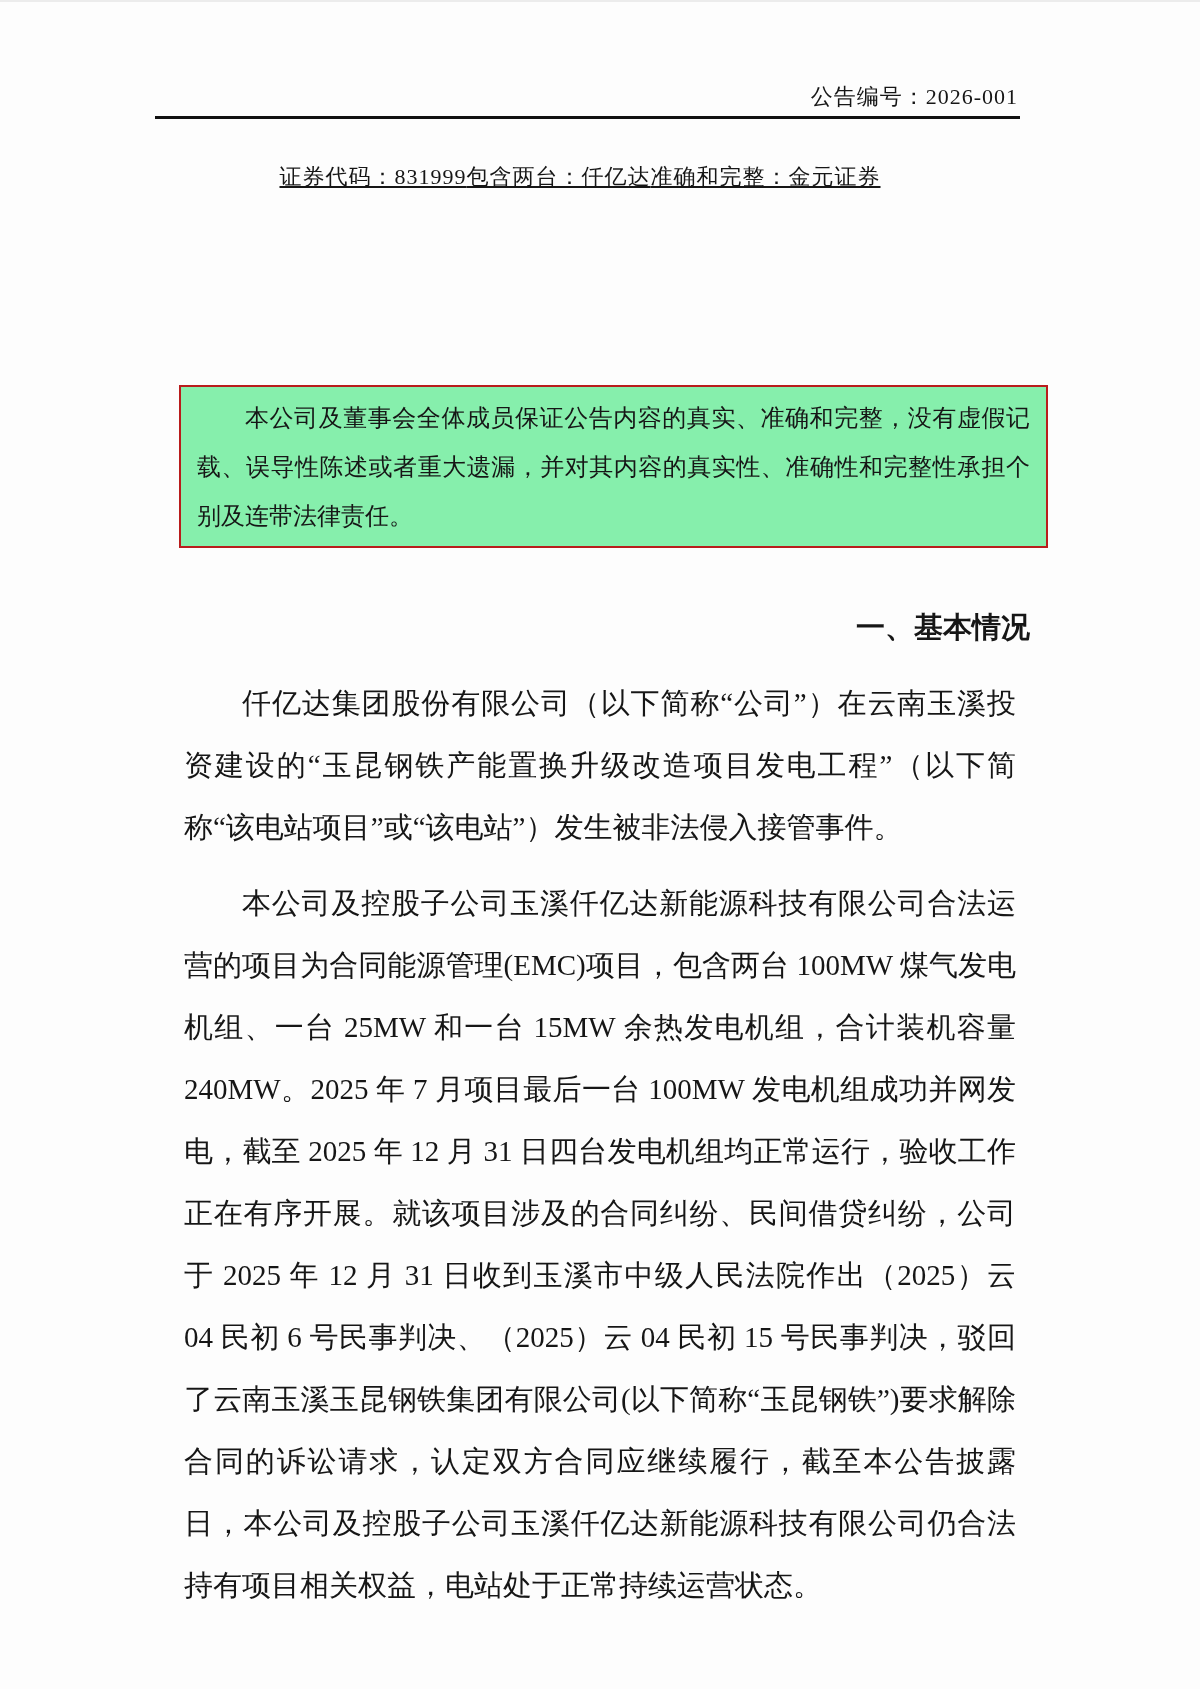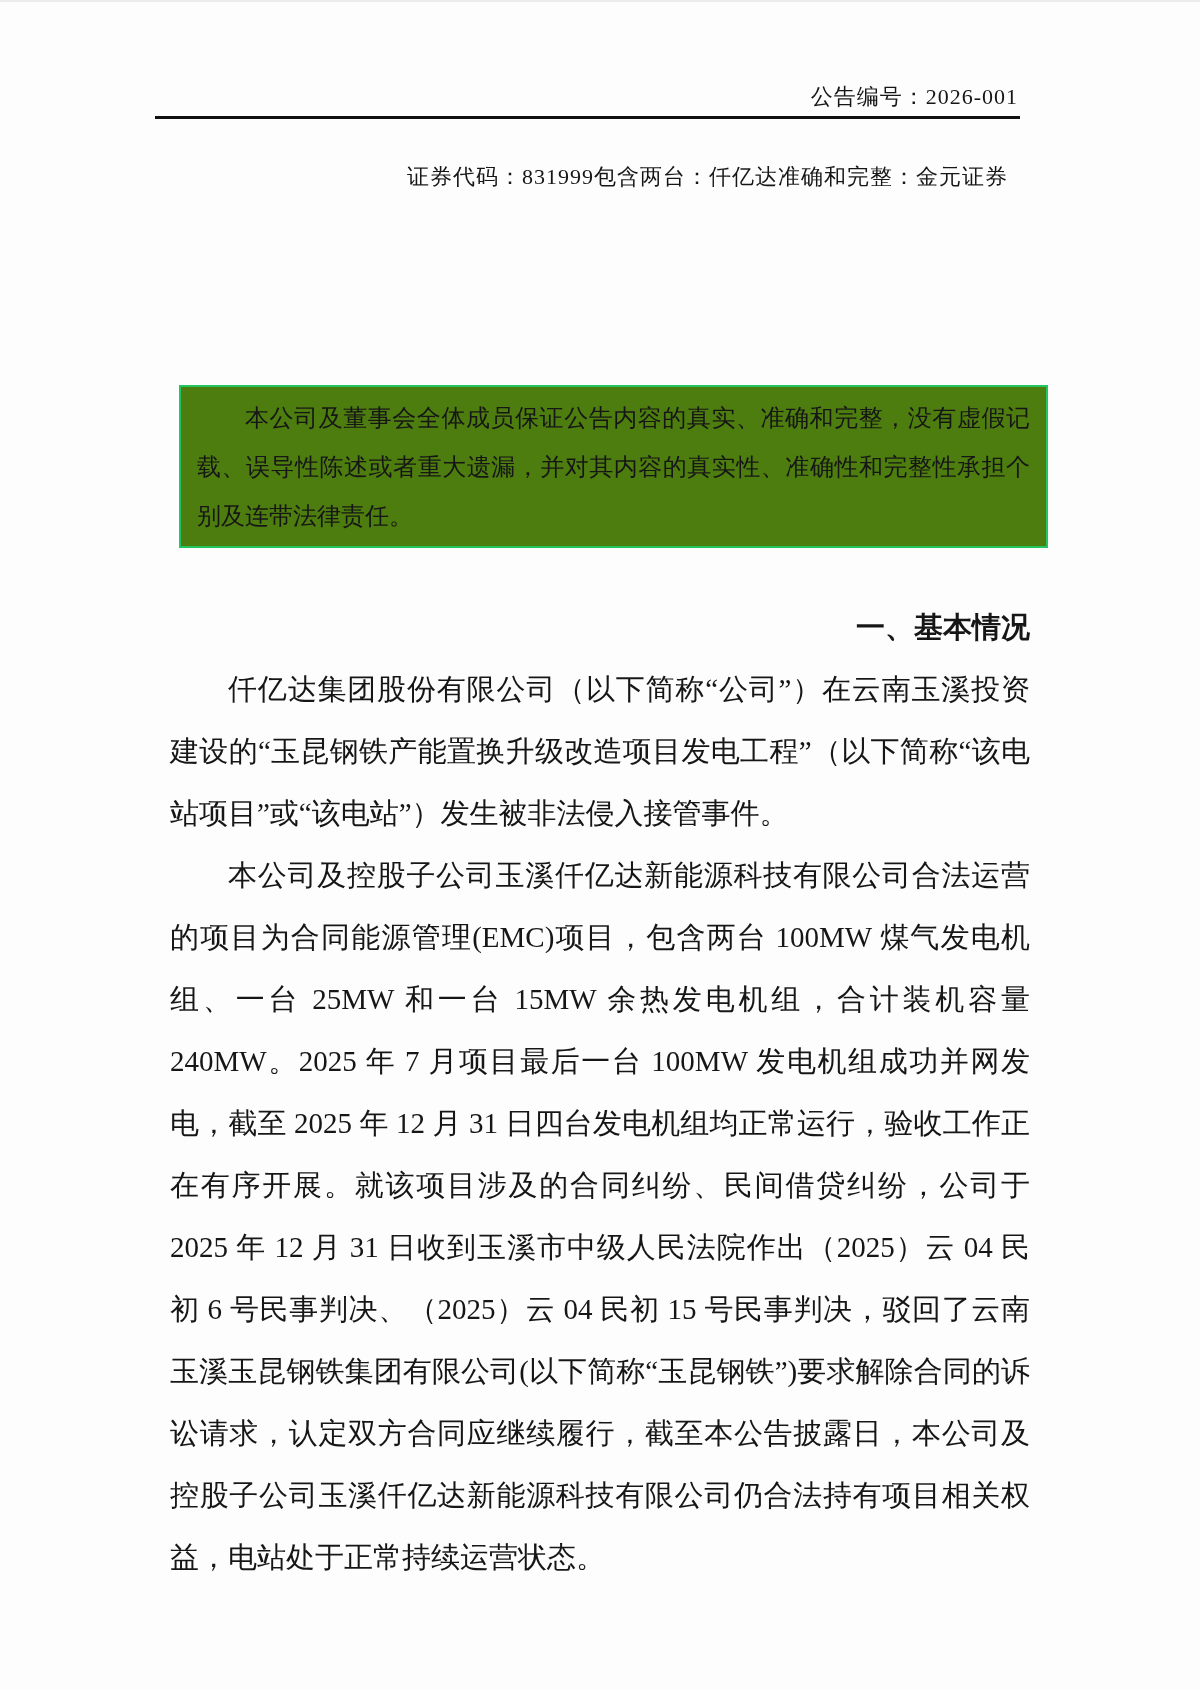--- a/index.html
+++ b/index.html
@@ -28,48 +28,49 @@
     position: absolute;
     top: 114px;
     left: 155px;
     width: 865px;
     height: 3px;
     background: #111111;
   }
   .sec-row {
     position: absolute;
     top: 160px;
-    left: 182px;
+    left: 167px;
     width: 826px;
     display: flex;
-    justify-content: flex-end;
+    justify-content: center;
     font-size: 22px;
     letter-spacing: 1px;
     white-space: nowrap;
+    text-decoration: underline;
   }
   .doc-title {
     position: absolute;
     top: 226px;
     left: 170px;
     width: 860px;
     text-align: center;
     font-size: 31px;
     font-weight: bold;
     line-height: 62px;
     letter-spacing: 1px;
   }
   .disclaimer-box {
     position: absolute;
     top: 383px;
     left: 179px;
     width: 869px;
     box-sizing: border-box;
-    border: 2px solid #22c55e;
+    border: 2px solid #b91c1c;
     padding: 7px 16px 5px 16px;
-    background: #4d7c0f;
+    background: #86efac;
   }
   .disclaimer-box p {
     margin: 0;
     font-size: 24px;
     line-height: 49px;
     text-align: justify;
     text-indent: 2em;
   }
   .main-content {
     position: absolute;
@@ -81,21 +82,21 @@
     text-align: justify;
   }
   .section-heading {
     margin: 0;
     font-size: 29px;
     font-weight: bold;
     line-height: 62px;
     text-align: right;
   }
   .main-content p.body-para {
-    margin: 0;
+    margin: 14px;
     text-indent: 2em;
   }
 </style>
 </head>
 <body>
 
 <div class="page">
 
   <div class="announce-no">公告编号：2026-001</div>
 

